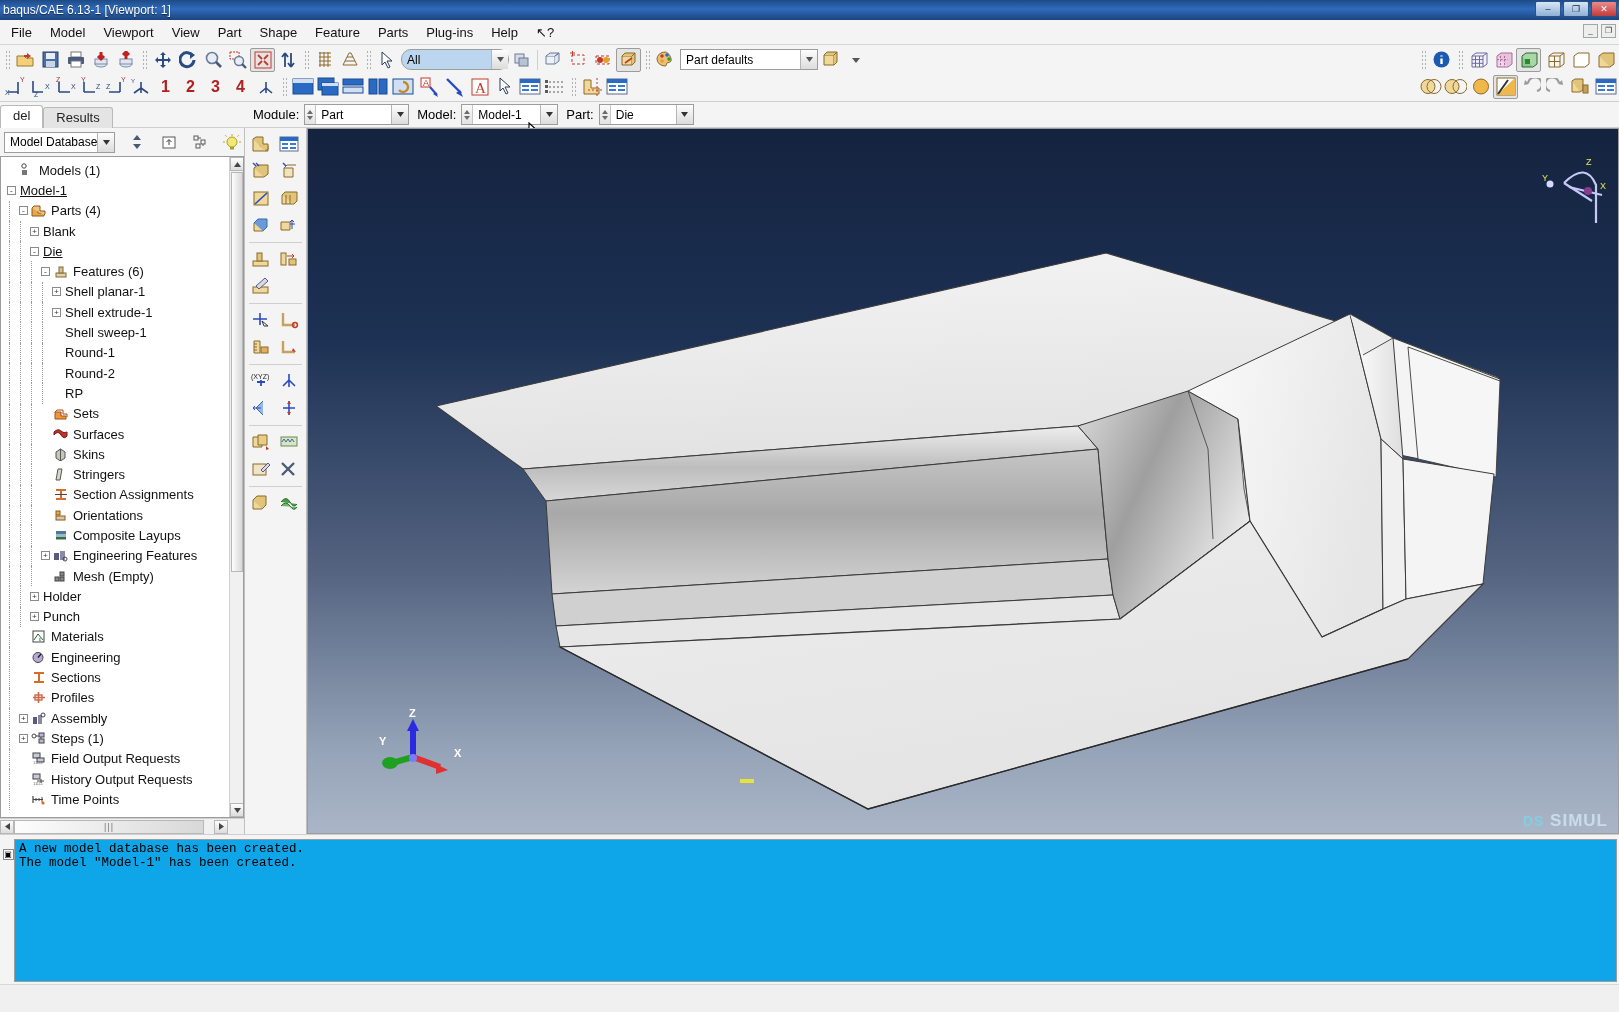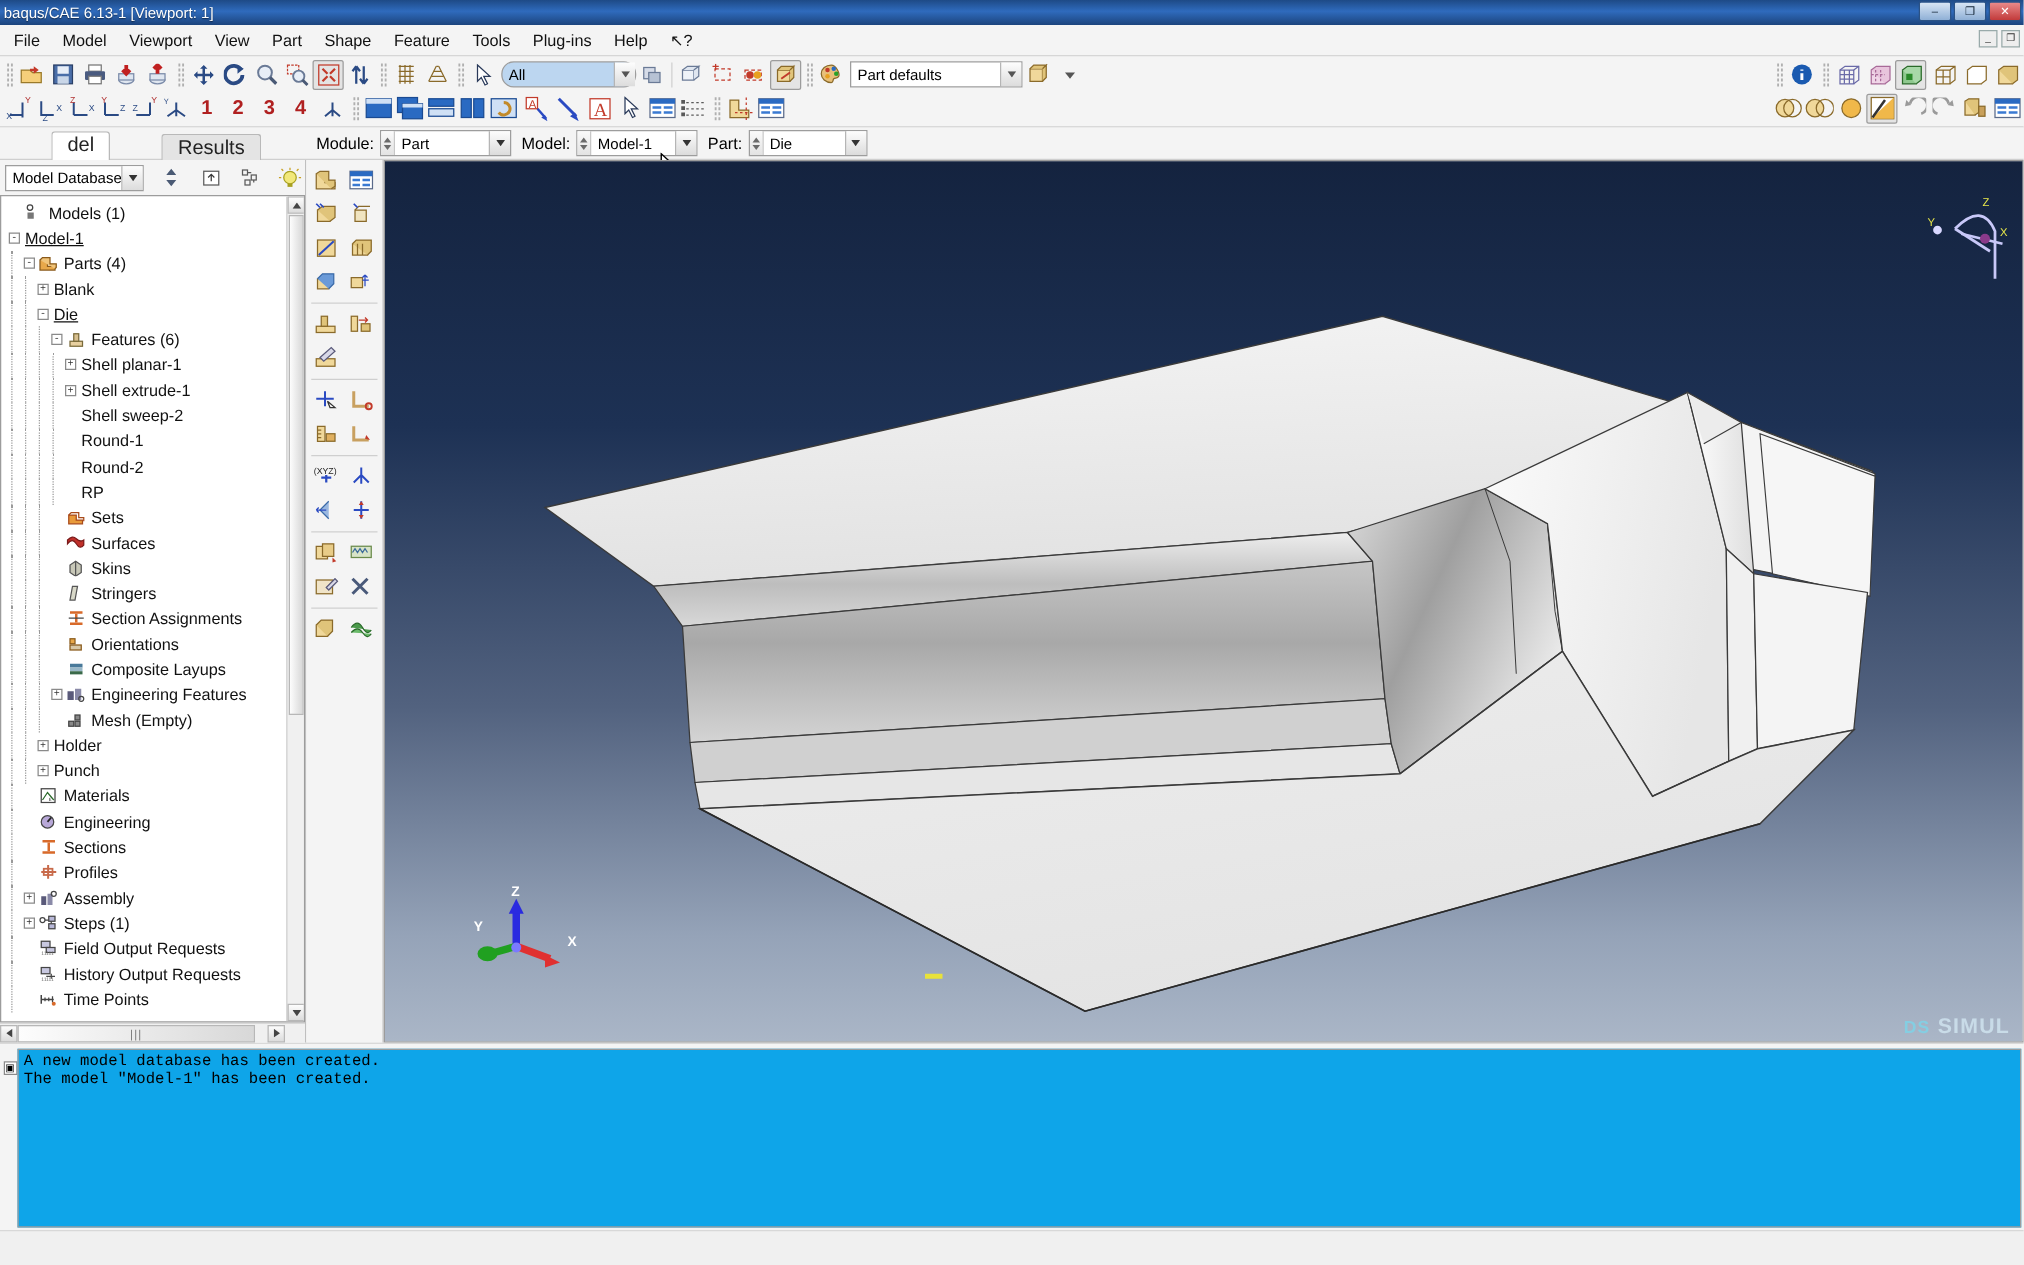--- a/index.html
+++ b/index.html
@@ -59,23 +59,23 @@
   .ctxbar { height:26px; background:#f4f4f4; display:flex; align-items:center;
     border-bottom:1px solid #cfcfcf; position:relative; }
   .ctxlabel { font-size:13px; color:#000; margin:0 5px 0 8px; }
 
   
   .main { display:flex; height:706px; }
 
   
   .leftpane { width:245px; display:flex; flex-direction:column;
     background:#f4f4f4; border-right:1px solid #bfbfbf; }
-  .tab { height:21px; padding:2px 12px 0 12px; font-size:16px;
+  .tab { height:21px; padding:2px 12px 0 12px; font-size:13px;
     border:1px solid #b9b9b9; border-bottom:none; background:#e4e4e4;
-    border-radius:3px 3px 0 0; color:#222;margin-left:41px; }
+    border-radius:3px 3px 0 0; color:#222; }
   .tab.active { background:#fff; height:23px; position:relative; z-index:2; }
 
   .dbrow { height:28px; display:flex; align-items:center; gap:13px;
     padding:2px 2px; background:#f4f4f4; }
   .treebox { flex:1; background:#fff; border:1px solid #9c9c9c;
     margin:0 0 0 0; position:relative; overflow:hidden; }
   .treescroll { position:absolute; right:0; top:0; width:14px; bottom:0;
     background:#f0f0f0; border-left:1px solid #d0d0d0; }
   .sbtn { height:14px; width:14px; background:linear-gradient(180deg,#fdfdfd,#dcdcdc);
     border:1px solid #b7b7b7; display:flex; align-items:center; justify-content:center; }
@@ -141,21 +141,21 @@
 </div>
 
 <div class="menubar">
   <div class="menu-item">File</div>
   <div class="menu-item">Model</div>
   <div class="menu-item">Viewport</div>
   <div class="menu-item">View</div>
   <div class="menu-item">Part</div>
   <div class="menu-item">Shape</div>
   <div class="menu-item">Feature</div>
-  <div class="menu-item">Tools</div>
+  <div class="menu-item">Parts</div>
   <div class="menu-item">Plug-ins</div>
   <div class="menu-item">Help</div>
   <div class="menu-item">↖?</div>
   <div class="winbtns2">
     <div class="wb2">_</div>
     <div class="wb2">❐</div>
   </div>
 </div>
 
 <div class="toolbars">
@@ -823,21 +823,21 @@
             <span class="tbox">+</span>
             <span class="tlabel">Shell extrude-1</span>
           </div>
           <div class="tnode">
             <span class="guide" style="margin-left: 6px;"></span>
             <span class="guide" style="margin-left: 10px;"></span>
             <span class="guide" style="margin-left: 10px;"></span>
             <span class="guide" style="margin-left: 10px;"></span>
             <span style="width: 9px; flex: 0 0 auto;"></span>
             <span class="tspace"></span>
-            <span class="tlabel">Shell sweep-2</span>
+            <span class="tlabel">Shell sweep-1</span>
           </div>
           <div class="tnode">
             <span class="guide" style="margin-left: 6px;"></span>
             <span class="guide" style="margin-left: 10px;"></span>
             <span class="guide" style="margin-left: 10px;"></span>
             <span class="guide" style="margin-left: 10px;"></span>
             <span style="width: 9px; flex: 0 0 auto;"></span>
             <span class="tspace"></span>
             <span class="tlabel">Round-1</span>
           </div>

